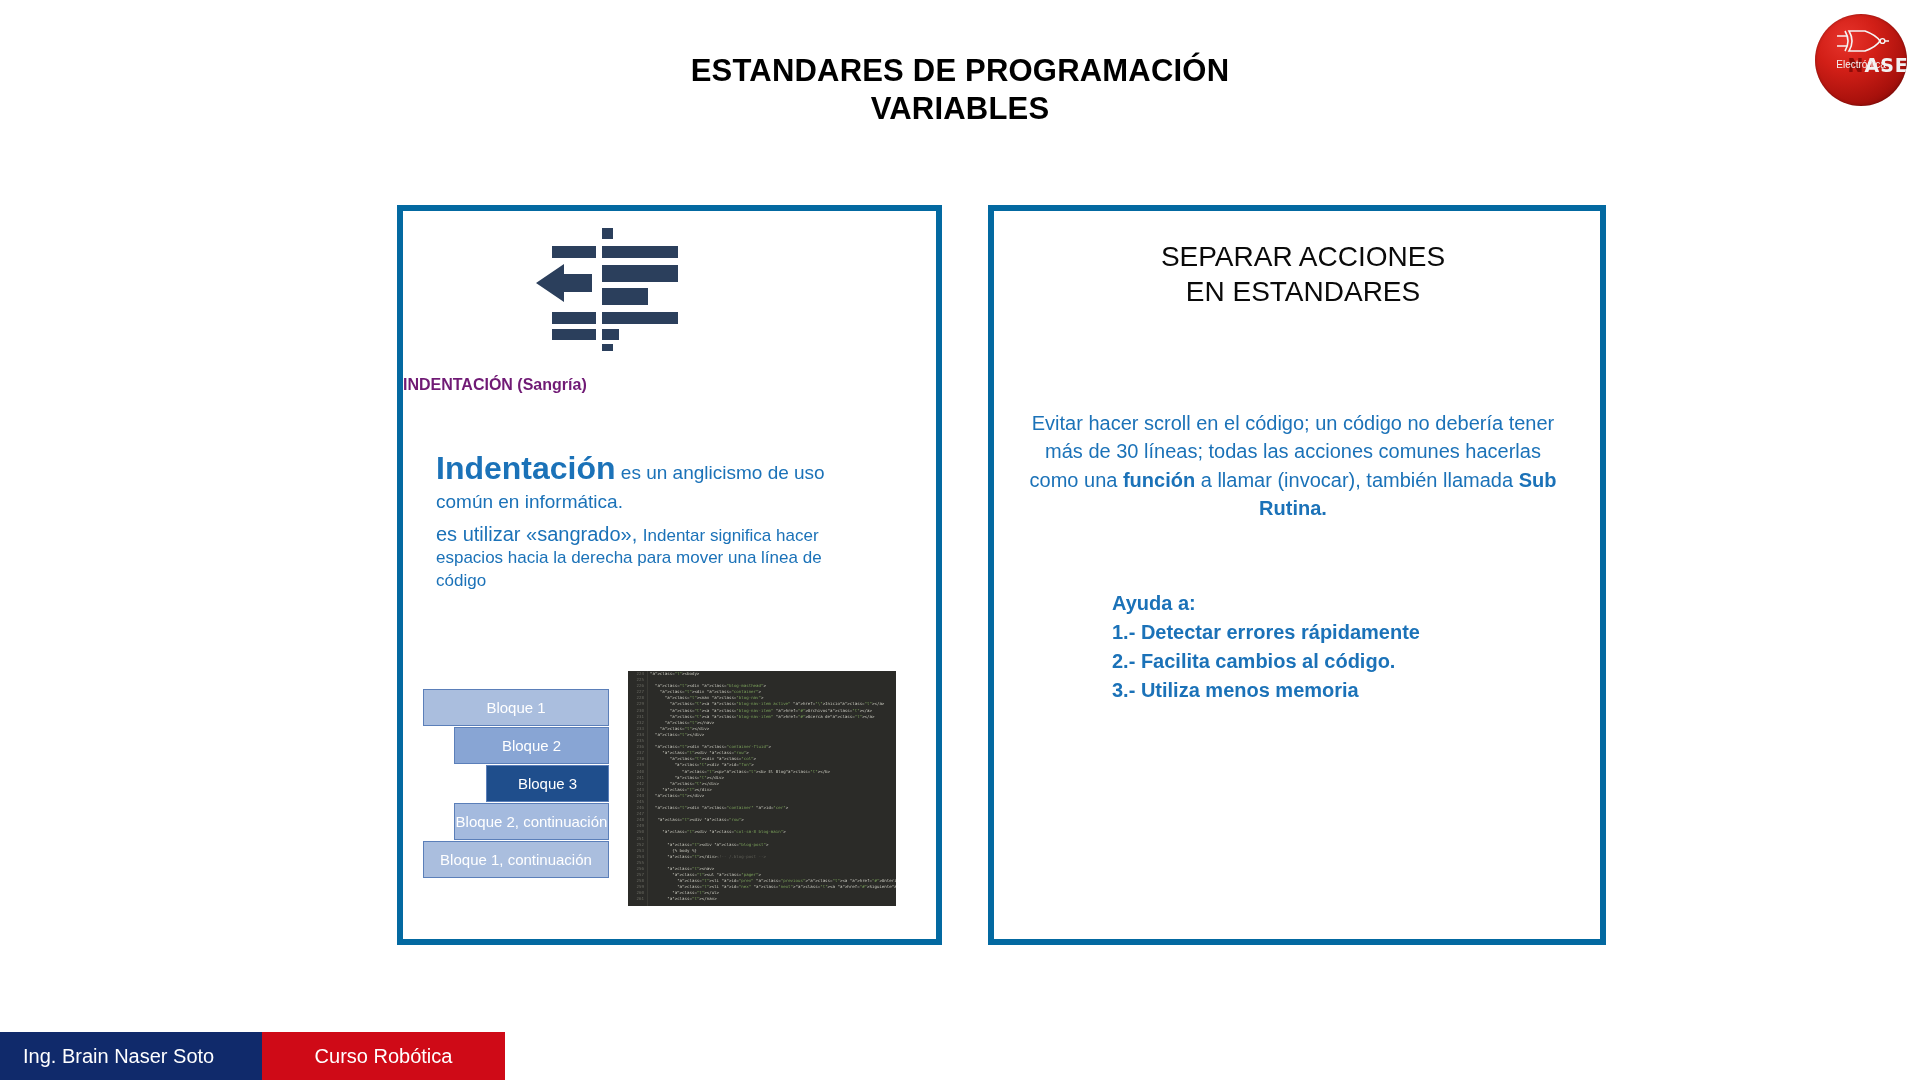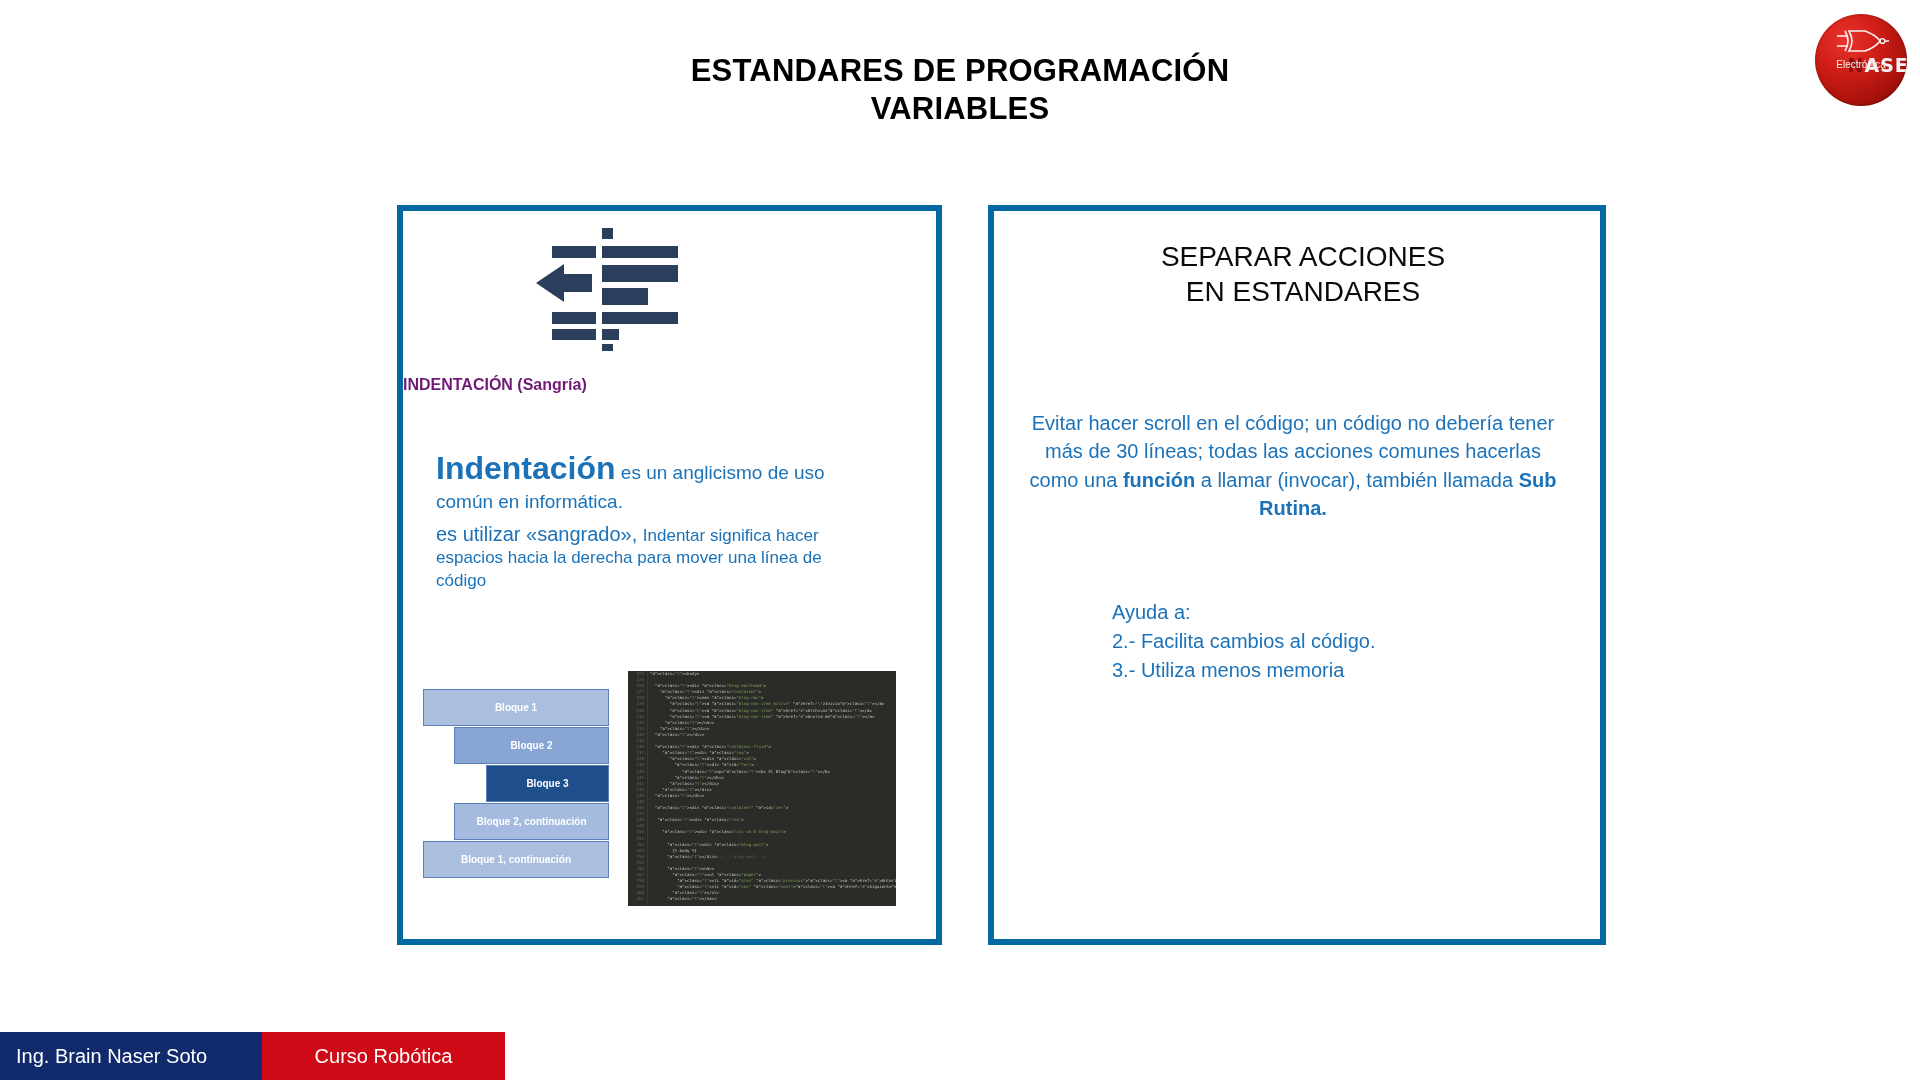--- a/index.html
+++ b/index.html
@@ -118,22 +118,22 @@
     left: 20px;
     top: 478px;
     width: 190px;
     height: 198px;
   }
   .blk {
     position: absolute;
     box-sizing: border-box;
     border: 1px solid #5b7fb9;
     color: #ffffff;
-    font-size: 10px;
-    font-weight: bold;
+    font-size: 15px;
+    font-weight: normal;
     display: flex;
     align-items: center;
     justify-content: center;
     text-align: center;
     font-family: "Liberation Sans", sans-serif;
   }
   .blk-0 { left: 0px;  top: 0px;   width: 186px; height: 37px; background:#aabede; }
   .blk-1 { left: 31px; top: 38px;  width: 155px; height: 37px; background:#88a5d4; }
   .blk-2 { left: 63px; top: 76px;  width: 123px; height: 37px; background:#1f4e8c; }
   .blk-3 { left: 31px; top: 114px; width: 155px; height: 37px; background:#a4bade; }
@@ -194,33 +194,32 @@
     font-size: 20px;
     line-height: 1.42;
   }
   .func-para b { font-weight: bold; }
   .help-block {
     position: absolute;
     left: 118px; top: 378px;
     width: 460px;
     color: #1b72b8;
     font-size: 20px;
-    font-weight: normal;
+    font-weight: bold;
     line-height: 1.45;
-    margin-top: 9px;
   }
 
   
   .footer { position: absolute; left: 0; bottom: 0; height: 48px; }
   .footer-left {
     left: 0; width: 262px;
     background: #102a6b;
     color: #ffffff;
     font-size: 20px;
-    display: flex; align-items: center; padding-left: 16px;
+    display: flex; align-items: center; padding-left: 23px;
     box-sizing: border-box;
   }
   .footer-right {
     left: 262px; width: 243px;
     background: #cf0a17;
     color: #ffffff;
     font-size: 20px;
     display: flex; align-items: center; justify-content: center;
   }
 </style>
@@ -330,19 +329,20 @@
     <div>SEPARAR ACCIONES</div>
     <div>EN ESTANDARES</div>
   </div>
 
   <div class="func-para">
     <span>Evitar hacer scroll en el código; un código no debería tener más de 30 líneas; todas las acciones comunes hacerlas como una </span><b>función</b><span> a llamar (invocar), también llamada </span><b>Sub Rutina.</b>
   </div>
 
   <div class="help-block">
     <div>Ayuda a:</div>
+    <div>1.- Detectar errores rápidamente</div>
     <div>2.- Facilita cambios al código.</div>
     <div>3.- Utiliza menos memoria</div>
   </div>
 </div>
 
 <div class="footer footer-left">Ing. Brain Naser Soto</div>
 <div class="footer footer-right">Curso Robótica</div>
 
 </body></html>

